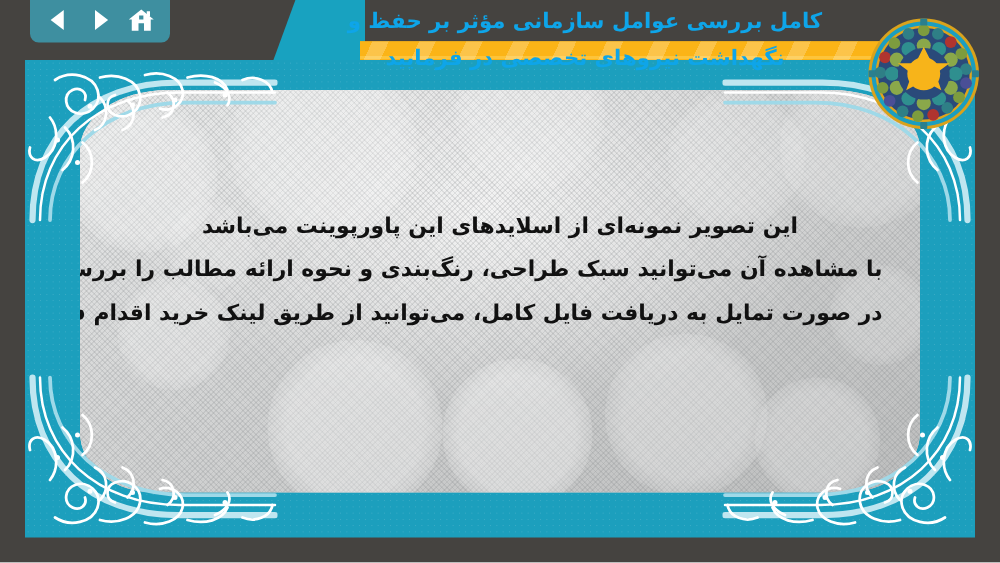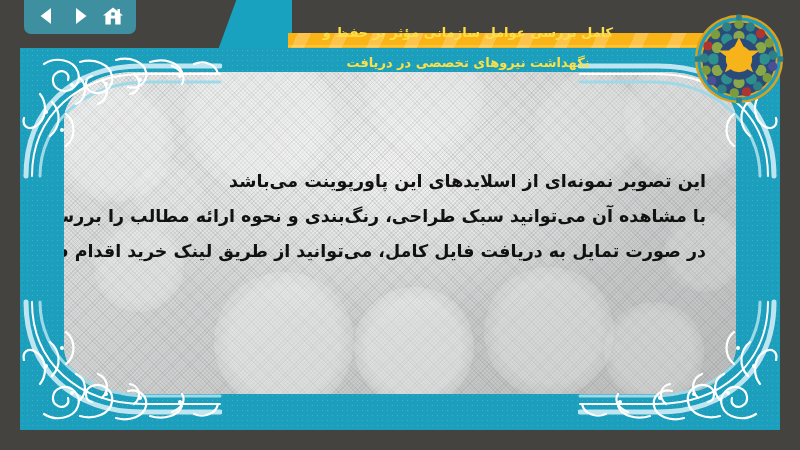--- a/index.html
+++ b/index.html
@@ -81,27 +81,27 @@
         rgba(251,180,23,1) 0px,
         rgba(251,180,23,1) 14px,
         rgba(253,196,58,1) 14px,
         rgba(253,196,58,1) 16px);
   }
 
   
   #title-text {
     position: absolute;
     right: 72px;
-    top: 18px;
+    top: 2px;
     width: 520px;
     z-index: 22;
     text-align: center;
     direction: rtl;
-    color: #fde047;
-    font-size: 13px;
+    color: #0ea5e9;
+    font-size: 17px;
     line-height: 30px;
     font-weight: 700;
     letter-spacing: 0px;
   }
 
   
   #medallion {
     position: absolute;
     right: 14px;
     top: 12px;
@@ -180,21 +180,21 @@
     top: 92px;
     z-index: 9;
     direction: rtl;
     text-align: center;
     color: #111111;
     font-size: 17.5px;
     line-height: 35px;
     font-weight: 600;
     padding: 0 30px;
   }
-  #body-text p { white-space: nowrap; text-align: right; }
+  #body-text p { white-space: nowrap; }
 </style>
 </head>
 <body>
 
 <div id="stage">
 
   <div id="navbar">
     <div class="navbtn">
       <svg width="20" height="20" viewBox="0 0 20 20" aria-hidden="true">
         <path d="M14 2 L14 18 L3.5 10 Z" fill="#ffffff"></path>
@@ -215,21 +215,21 @@
   </div>
 
   <div id="banner-tab"></div>
 
   <div id="title-banner">
     <div class="chevrons"></div>
   </div>
 
   <div id="title-text">
     <div>کامل بررسی عوامل سازمانی مؤثر بر حفظ و</div>
-    <div>نگهداشت نیروهای تخصصی در دریافت</div>
+    <div>نگهداشت نیروهای تخصصی در فرمایید</div>
   </div>
 
   <svg id="medallion" viewBox="0 0 100 100">
     <defs>
       <clipPath id="ringclip">
         <path d="M50 3 A47 47 0 1 1 49.9 3 Z M50 28 A22 22 0 1 0 50.1 28 Z"></path>
       </clipPath>
     </defs>
     <circle cx="50" cy="50" r="47" fill="#d9a21c"></circle>
     <circle cx="50" cy="50" r="44.5" fill="#1b9ec0"></circle>

